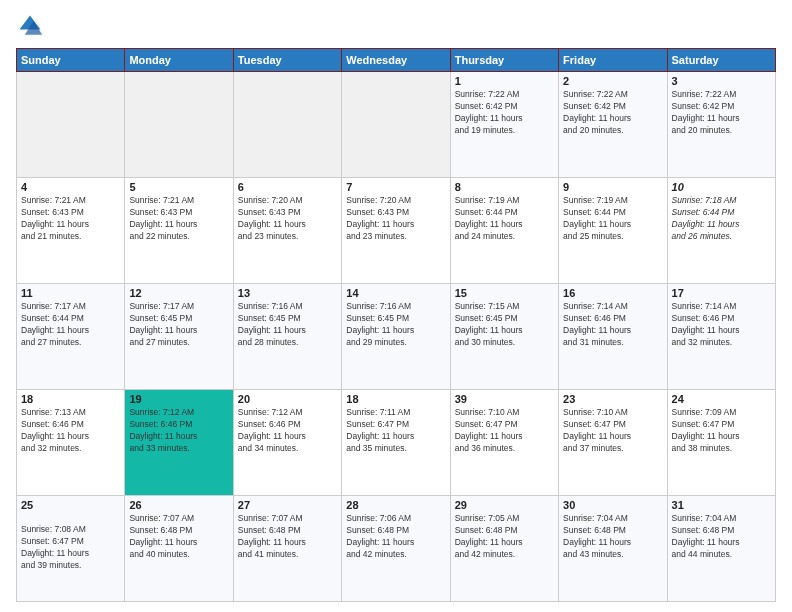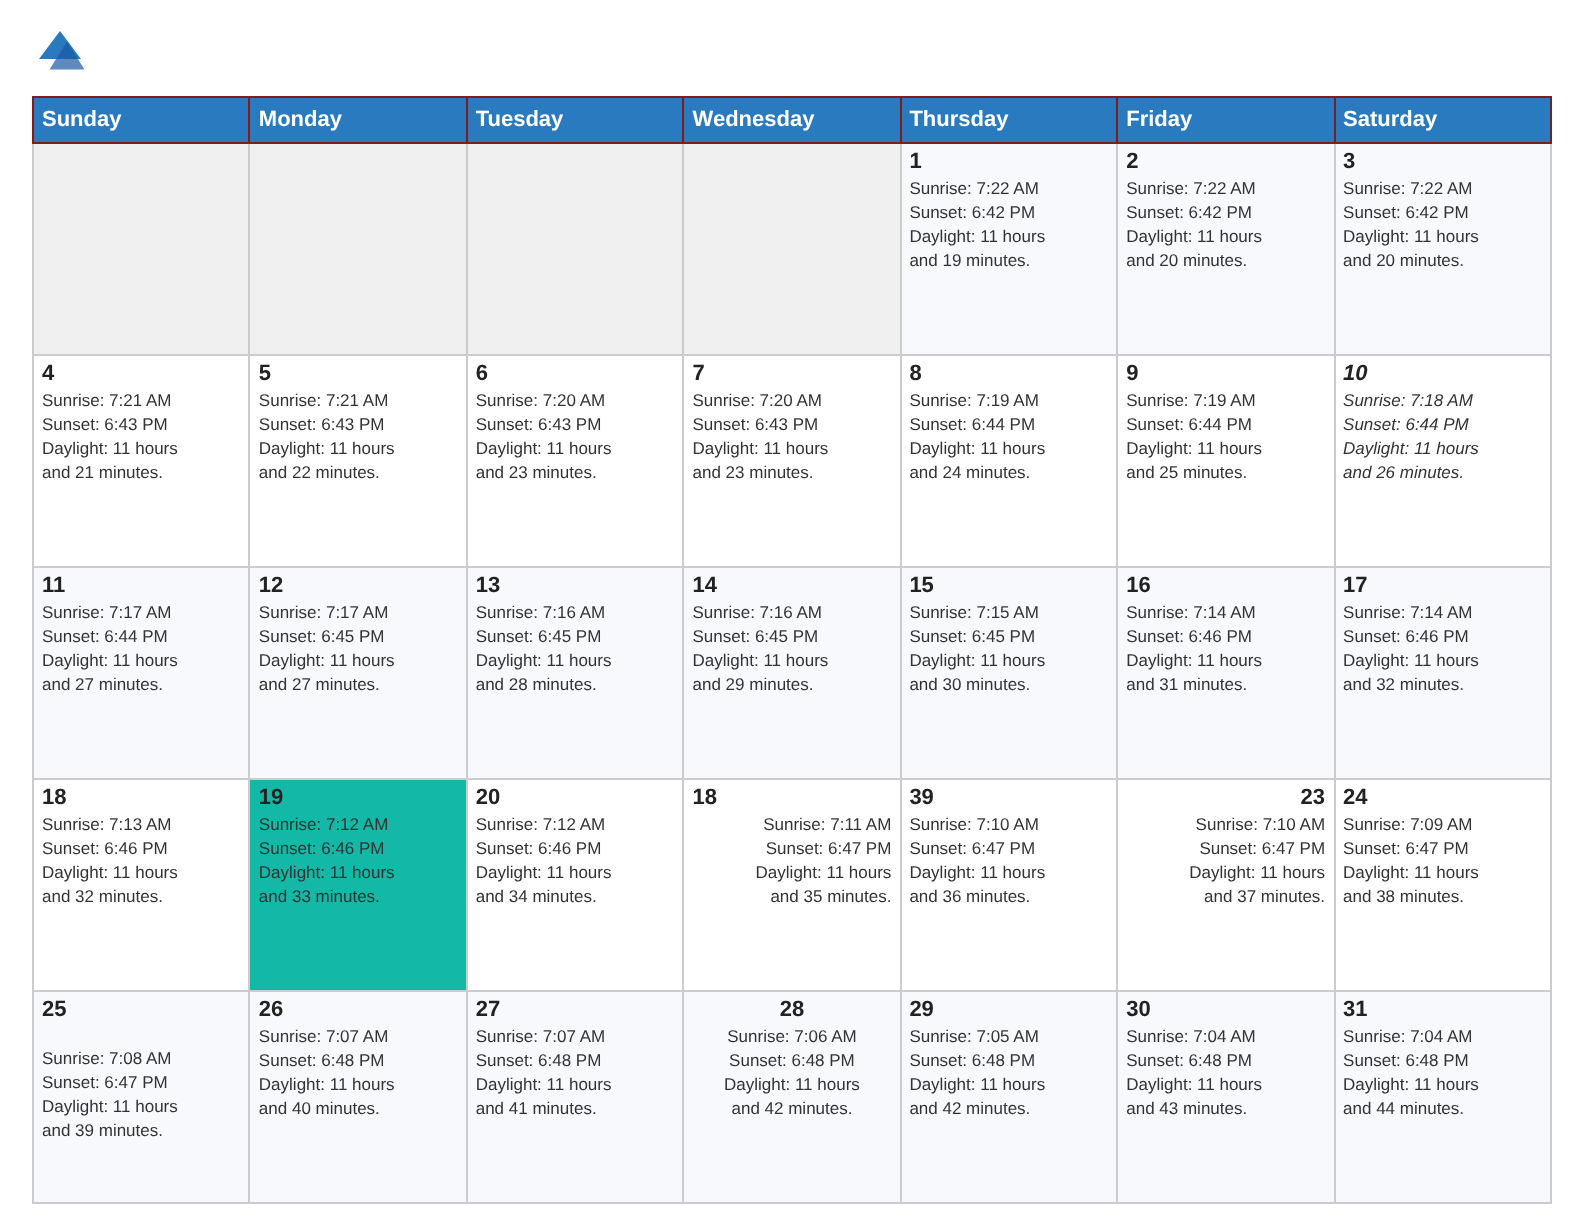--- a/index.html
+++ b/index.html
@@ -287,33 +287,33 @@
           </td>
           <td style="background: rgb(255, 255, 255);">
             <span class="day-num">20</span>
             <div class="day-info" style="white-space: pre-line;">Sunrise: 7:12 AM
 Sunset: 6:46 PM
 Daylight: 11 hours
 and 34 minutes.</div>
           </td>
           <td style="background: rgb(255, 255, 255);">
             <span class="day-num">18</span>
-            <div class="day-info" style="white-space: pre-line; text-align: right;">Sunrise: 7:11 AM
+            <div class="day-info" style="white-space: pre-line;">Sunrise: 7:11 AM
 Sunset: 6:47 PM
 Daylight: 11 hours
 and 35 minutes.</div>
           </td>
           <td style="background: rgb(255, 255, 255);">
             <span class="day-num">39</span>
             <div class="day-info" style="white-space: pre-line;">Sunrise: 7:10 AM
 Sunset: 6:47 PM
 Daylight: 11 hours
 and 36 minutes.</div>
           </td>
-          <td style="background: rgb(255, 255, 255); text-align: right;">
+          <td style="background: rgb(255, 255, 255);">
             <span class="day-num">23</span>
             <div class="day-info" style="white-space: pre-line;">Sunrise: 7:10 AM
 Sunset: 6:47 PM
 Daylight: 11 hours
 and 37 minutes.</div>
           </td>
           <td style="background: rgb(255, 255, 255); margin-left: 29px;">
             <span class="day-num">24</span>
             <div class="day-info" style="white-space: pre-line;">Sunrise: 7:09 AM
 Sunset: 6:47 PM
@@ -336,21 +336,21 @@
 Daylight: 11 hours
 and 40 minutes.</div>
           </td>
           <td style="background: rgb(247, 249, 252);">
             <span class="day-num">27</span>
             <div class="day-info" style="white-space: pre-line;">Sunrise: 7:07 AM
 Sunset: 6:48 PM
 Daylight: 11 hours
 and 41 minutes.</div>
           </td>
-          <td style="background: rgb(247, 249, 252); text-align: center;">
+          <td style="background: rgb(247, 249, 252);">
             <span class="day-num">28</span>
             <div class="day-info" style="white-space: pre-line;">Sunrise: 7:06 AM
 Sunset: 6:48 PM
 Daylight: 11 hours
 and 42 minutes.</div>
           </td>
           <td style="background: rgb(247, 249, 252);">
             <span class="day-num">29</span>
             <div class="day-info" style="white-space: pre-line;">Sunrise: 7:05 AM
 Sunset: 6:48 PM

